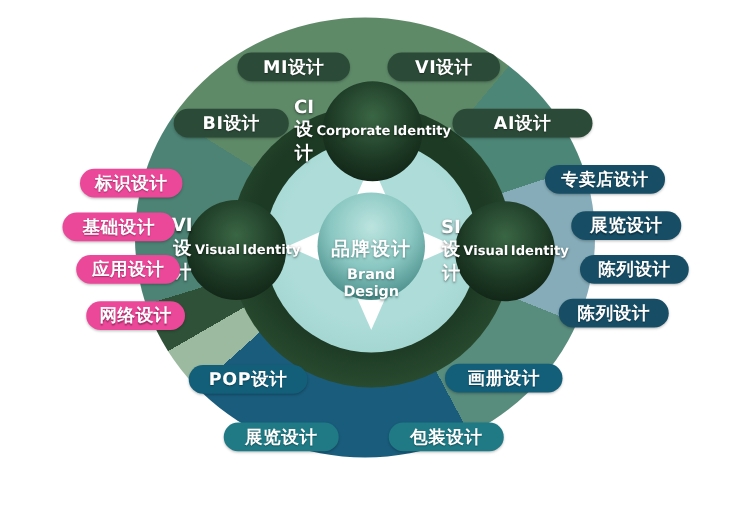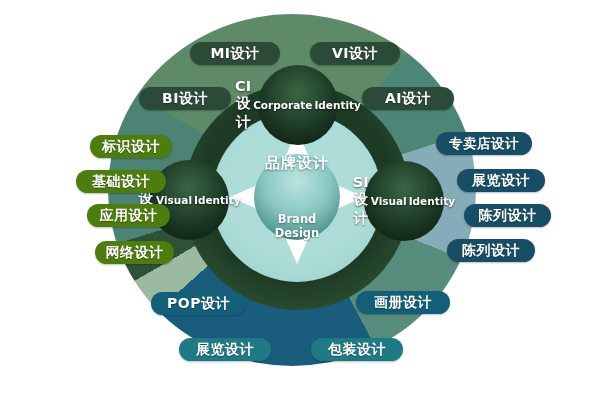--- a/index.html
+++ b/index.html
@@ -32,21 +32,21 @@
   
   .arrow{position:absolute;width:0;height:0;}
   .arrow-up{left:282px;top:130px;border-left:15px solid transparent;border-right:15px solid transparent;border-bottom:34px solid #ffffff;}
   .arrow-down{left:282px;top:230px;border-left:15px solid transparent;border-right:15px solid transparent;border-top:34px solid #ffffff;}
   .arrow-left{left:230px;top:182px;border-top:15px solid transparent;border-bottom:15px solid transparent;border-right:34px solid #ffffff;}
   .arrow-right{left:330px;top:182px;border-top:15px solid transparent;border-bottom:15px solid transparent;border-left:34px solid #ffffff;}
   
   .center-sphere{
     position:absolute;left:254px;top:154px;width:86px;height:86px;border-radius:50%;
     background:radial-gradient(circle at 50% 32%, #BCE4DF 0%, #8AC7C2 45%, #4E918D 80%, #30716F 100%);
-    display:flex;flex-direction:column;align-items:center;justify-content:space-between;gap:3px;
+    display:flex;flex-direction:column;align-items:center;justify-content:flex-end;gap:3px;
     color:#fff;text-align:center;
   }
   .center-zh{font-size:15px;font-weight:bold;letter-spacing:1px;text-shadow:0 1px 2px rgba(0,40,40,.45);}
   .center-en{font-size:11.5px;font-weight:bold;text-shadow:0 1px 2px rgba(0,40,40,.45);}
   
   .node{
     position:absolute;width:80px;height:80px;border-radius:50%;
     background:radial-gradient(circle at 50% 35%, #3A6644 0%, #1c3824 55%, #0a180d 100%);
     display:flex;flex-direction:row;align-items:center;justify-content:center;gap:2px;
     color:#fff;text-align:center;
@@ -60,28 +60,28 @@
   
   .pill{
     position:absolute;height:23px;border-radius:12px;
     display:flex;align-items:center;justify-content:center;
     color:#ffffff;font-weight:bold;font-size:14px;letter-spacing:.5px;
     text-shadow:0 1px 1px rgba(0,0,0,.35);
     box-shadow:0 1px 2px rgba(0,0,0,.25);
     white-space:nowrap;
   }
   .g-dark  {background:#2C4A38;}
-  .g-green {background:#4d7c0f;margin-left:26px;}
+  .g-green {background:#ec4899;}
   .g-navy  {background:#174E66;}
   .g-dteal {background:#135F7A;}
   .g-teal  {background:#1F7A85;}
   .p-mi {left:190px;top:42px; width:90px;}
   .p-vit{left:310px;top:42px; width:90px;}
   .p-bi {left:139px;top:87px; width:92px;}
-  .p-ai {left:362px;top:87px; width:92px;}
+  .p-ai {left:362px;top:87px; width:112px;}
   .p-l1 {left:64px; top:135px;width:82px;}
   .p-l2 {left:50px; top:170px;width:90px;}
   .p-l3 {left:61px; top:204px;width:83px;}
   .p-l4 {left:69px; top:241px;width:79px;}
   .p-r1 {left:436px;top:132px;width:96px;font-size:13.5px;}
   .p-r2 {left:457px;top:169px;width:88px;}
   .p-r3 {left:464px;top:204px;width:87px;}
   .p-r4 {left:447px;top:239px;width:88px;}
   .p-b1 {left:151px;top:292px;width:95px;}
   .p-b2 {left:356px;top:291px;width:94px;}

